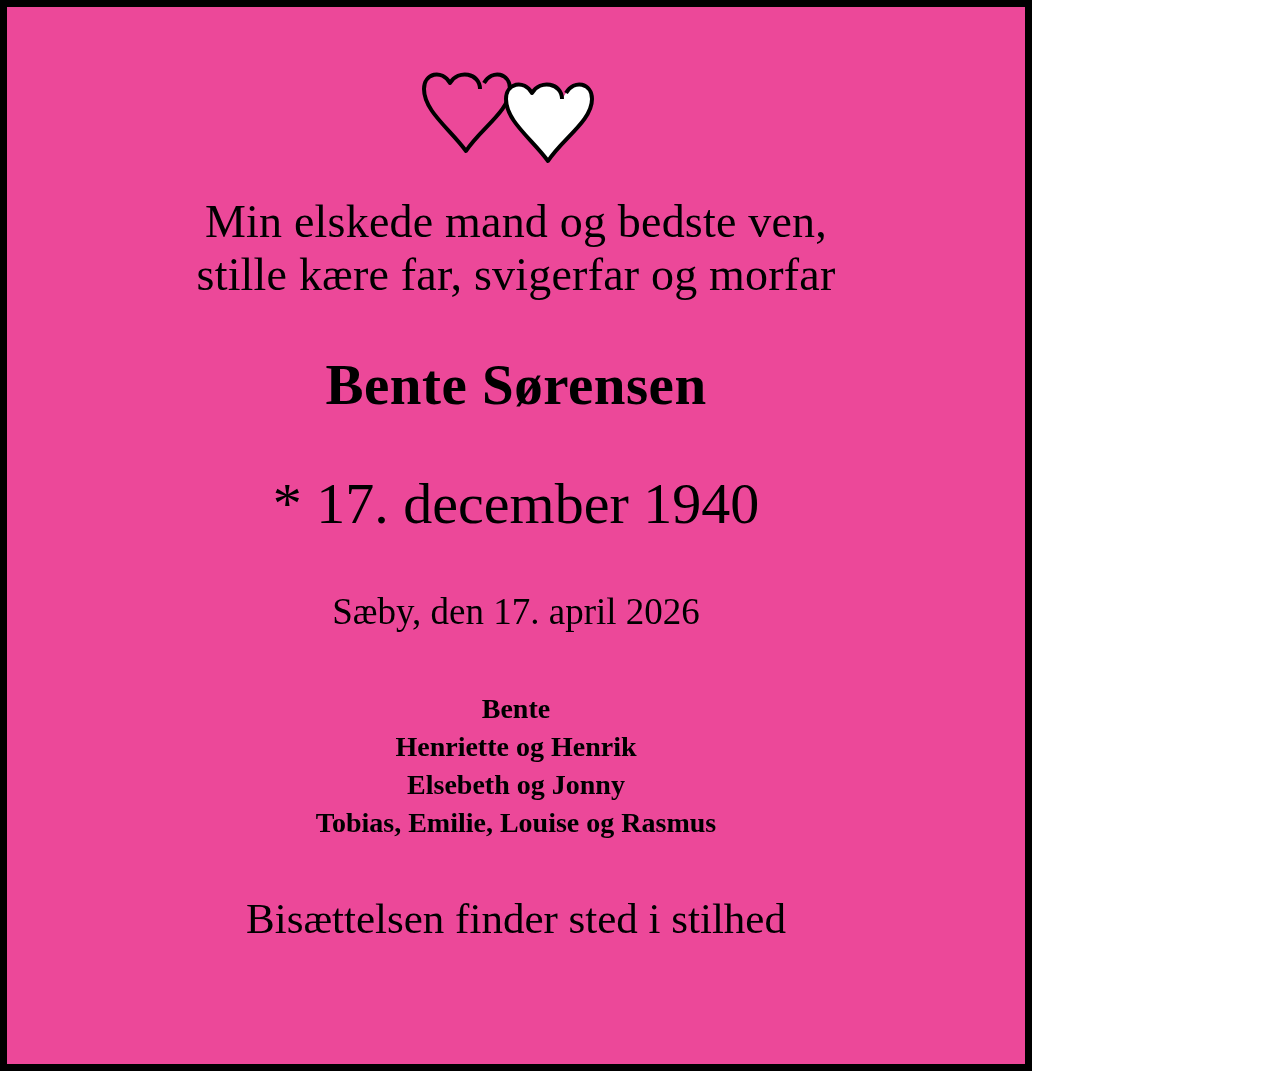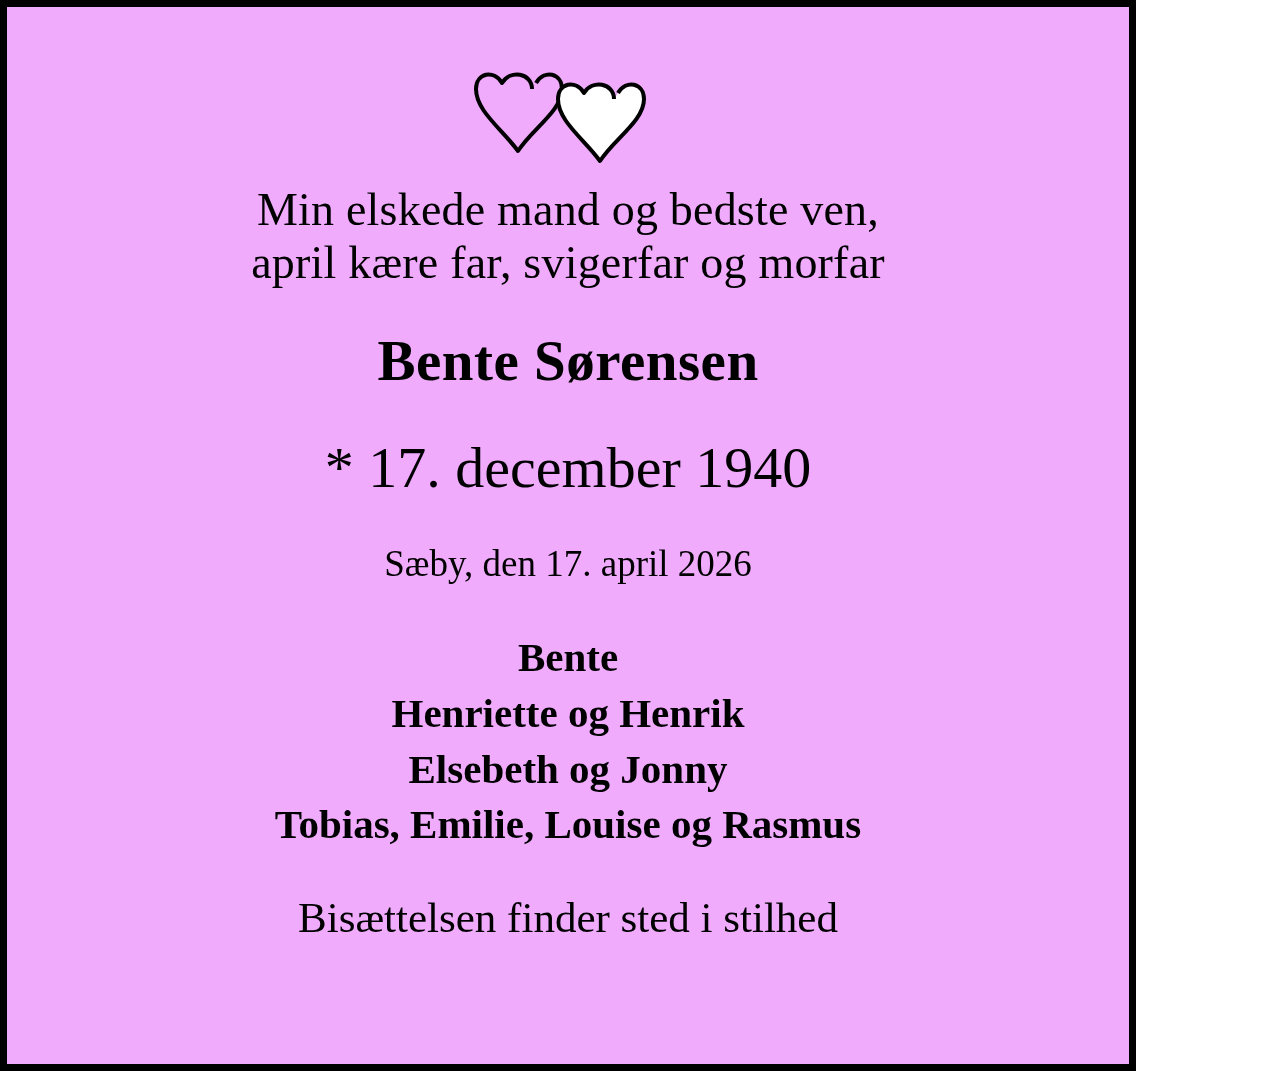--- a/index.html
+++ b/index.html
@@ -8,28 +8,29 @@
     background: #ffffff;
   }
   body {
     width: 1280px;
     height: 1071px;
     font-family: "Liberation Serif", serif;
     color: #000000;
   }
   .notice-frame {
     box-sizing: border-box;
-    width: 1136px;
+    width: 1032px;
     height: 1071px;
     border: 7px solid #000000;
-    background: #f0abfc;
+    background: #ec4899;
     display: flex;
     flex-direction: column;
     align-items: center;
     padding-top: 48px;
+    gap: 12px;
   }
   .hearts {
     width: 200px;
     height: 110px;
     display: flex;
     align-items: center;
     justify-content: center;
     margin-bottom: 14px;
   }
   .line {
@@ -57,21 +58,21 @@
   .passed {
     font-size: 45px;
     margin-top: 42px;
   }
   .place {
     font-size: 37px;
     margin-top: 42px;
   }
   .survivors {
     margin-top: 44px;
-    font-size: 41px;
+    font-size: 28px;
     font-weight: bold;
     line-height: 1.36;
   }
   .survivors div {
     text-align: center;
   }
   .closing {
     font-size: 43px;
     margin-top: 40px;
   }
@@ -83,21 +84,21 @@
 
   <div class="hearts">
     <svg width="200" height="110" viewBox="0 0 200 110" xmlns="http://www.w3.org/2000/svg">
       <path d="M58 30 C58 14, 36 10, 28 24 C20 10, 2 14, 2 30 C2 52, 28 70, 44 92 C58 70, 88 52, 88 30 C88 14, 70 10, 62 24" fill="none" stroke="#000000" stroke-width="4" stroke-linejoin="round" transform="translate(6,4)"></path>
       <path d="M58 30 C58 14, 36 10, 28 24 C20 10, 2 14, 2 30 C2 52, 28 70, 44 92 C58 70, 88 52, 88 30 C88 14, 70 10, 62 24" fill="#ffffff" stroke="#000000" stroke-width="4" stroke-linejoin="round" transform="translate(88,14)"></path>
     </svg>
   </div>
 
   <div class="line intro">
     <span class="l1">Min elskede mand og bedste ven,</span>
-    <span class="l2">april kære far, svigerfar og morfar</span>
+    <span class="l2">stille kære far, svigerfar og morfar</span>
   </div>
 
   <div class="line name">Bente Sørensen</div>
 
   <div class="line born">* 17. december 1940</div>
 
 
   <div class="line place">Sæby, den 17. april 2026</div>
 
   <div class="survivors">

